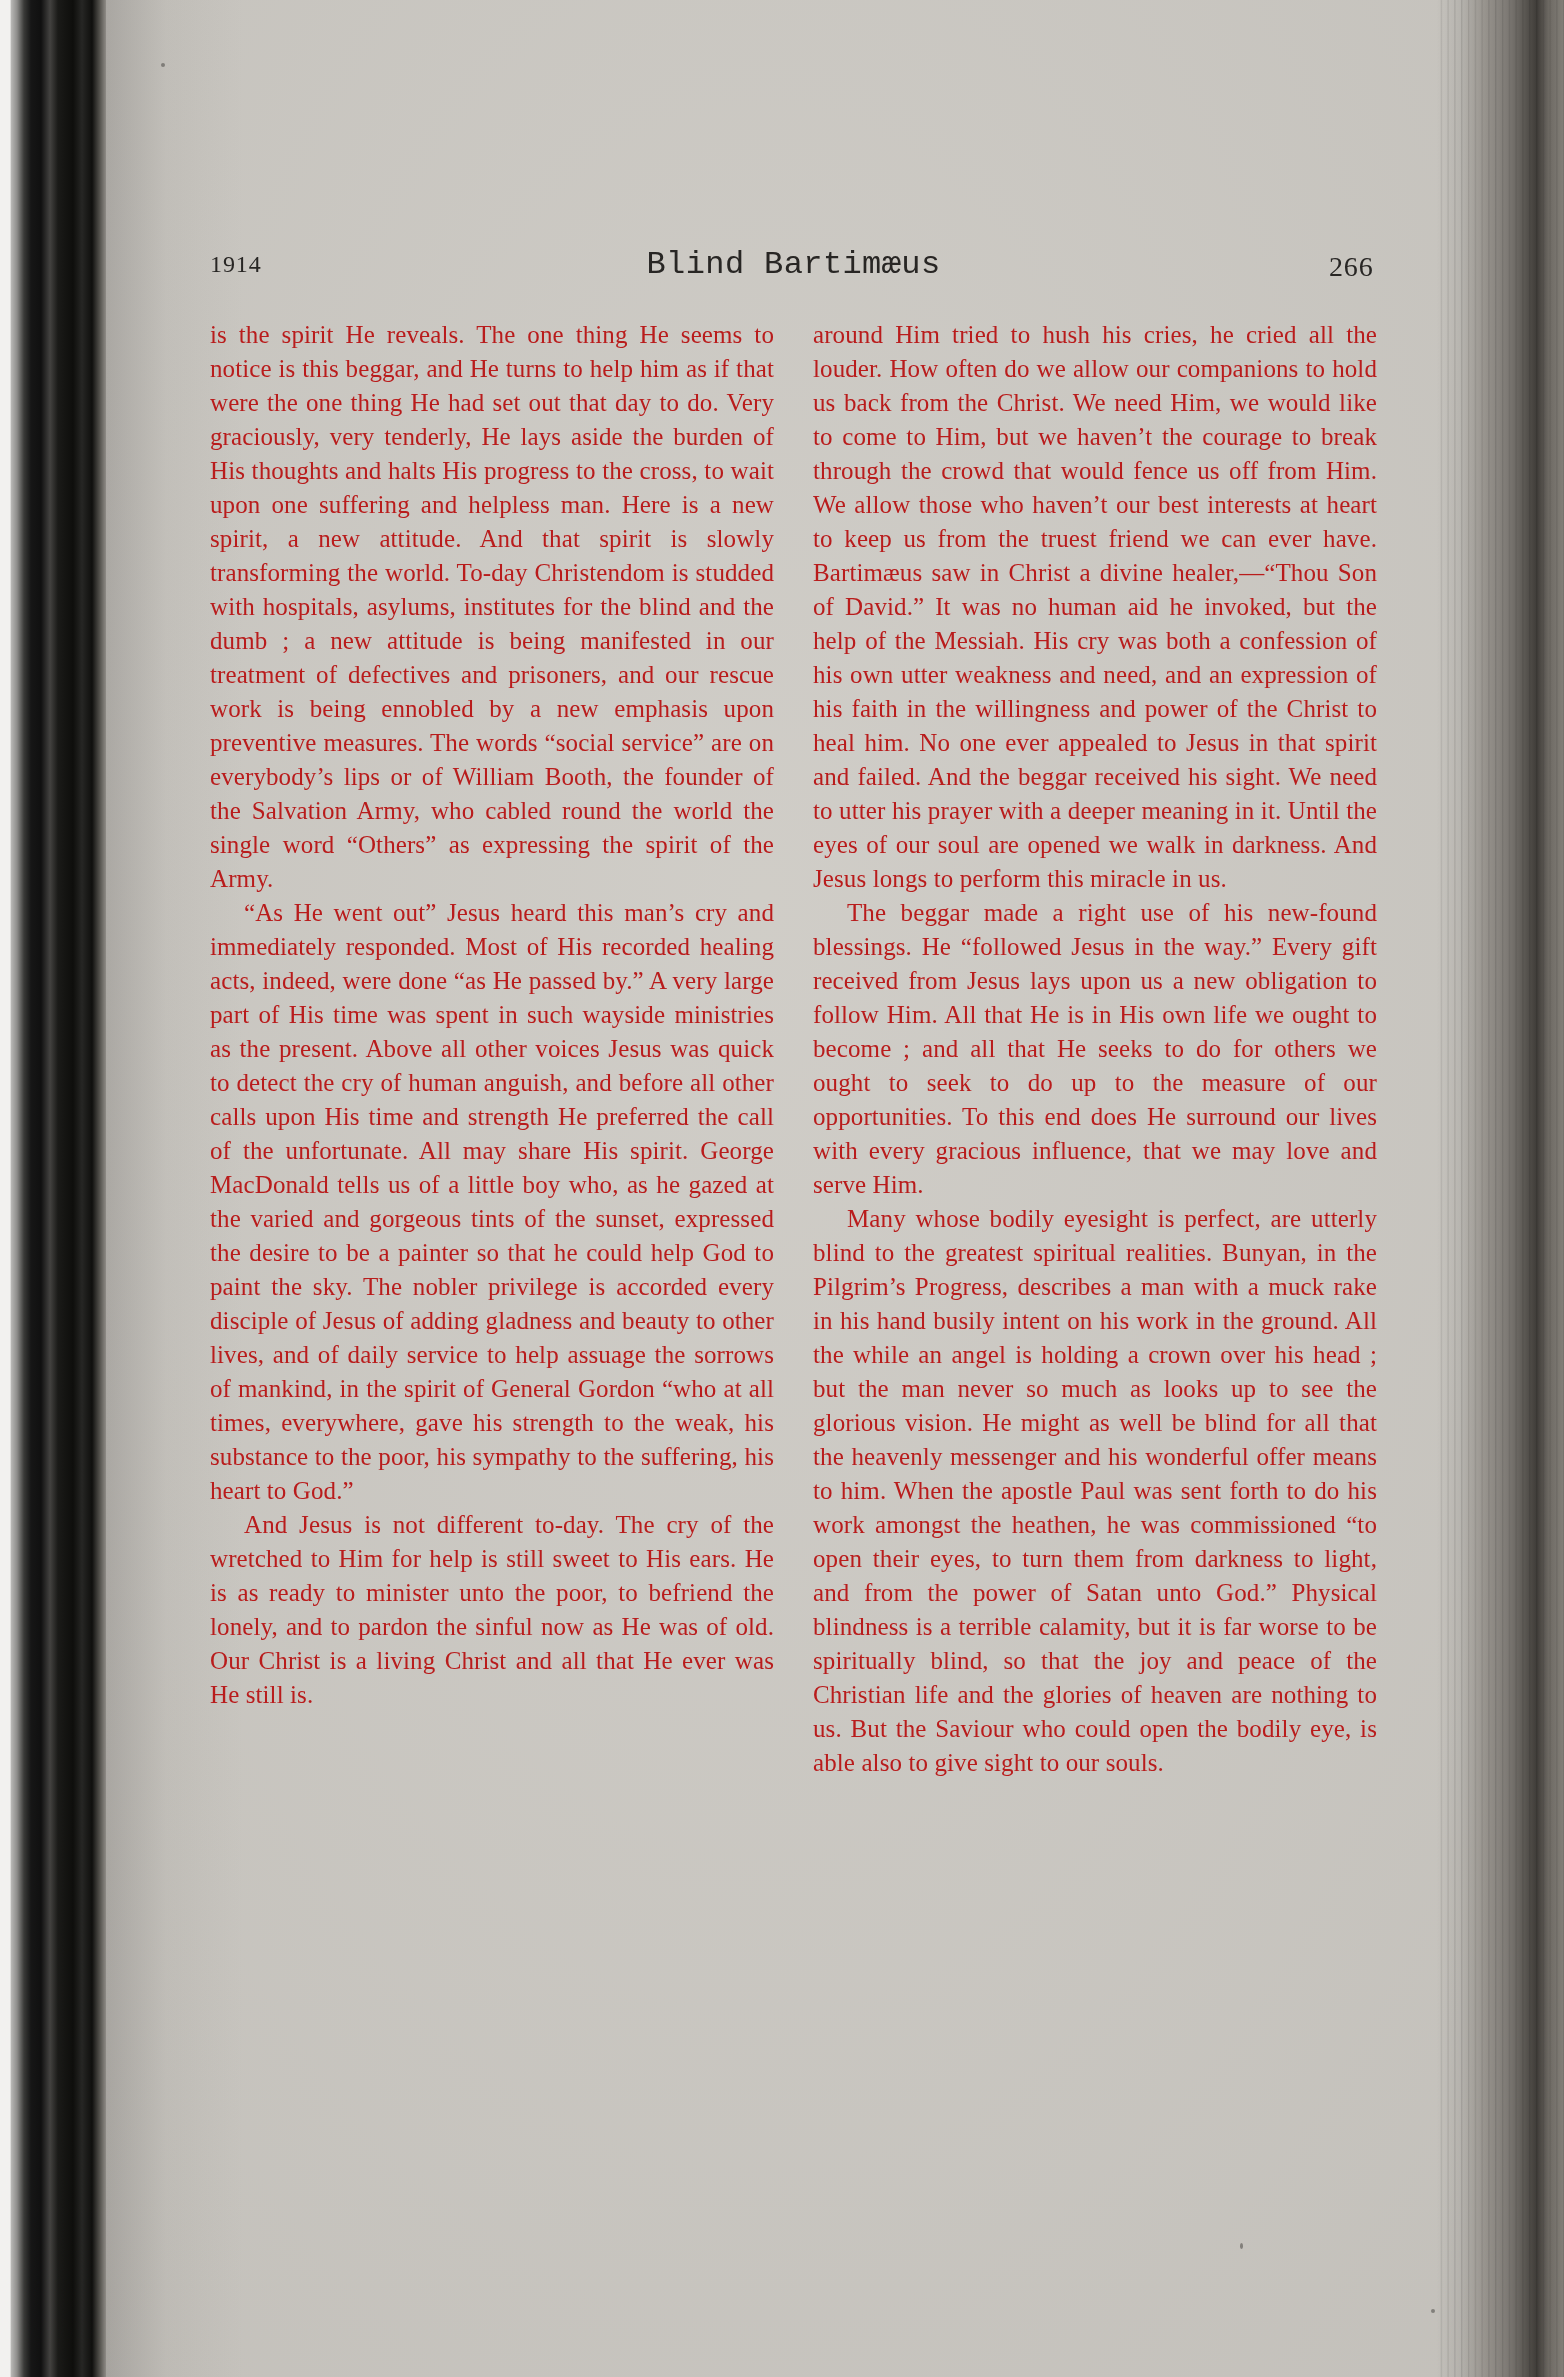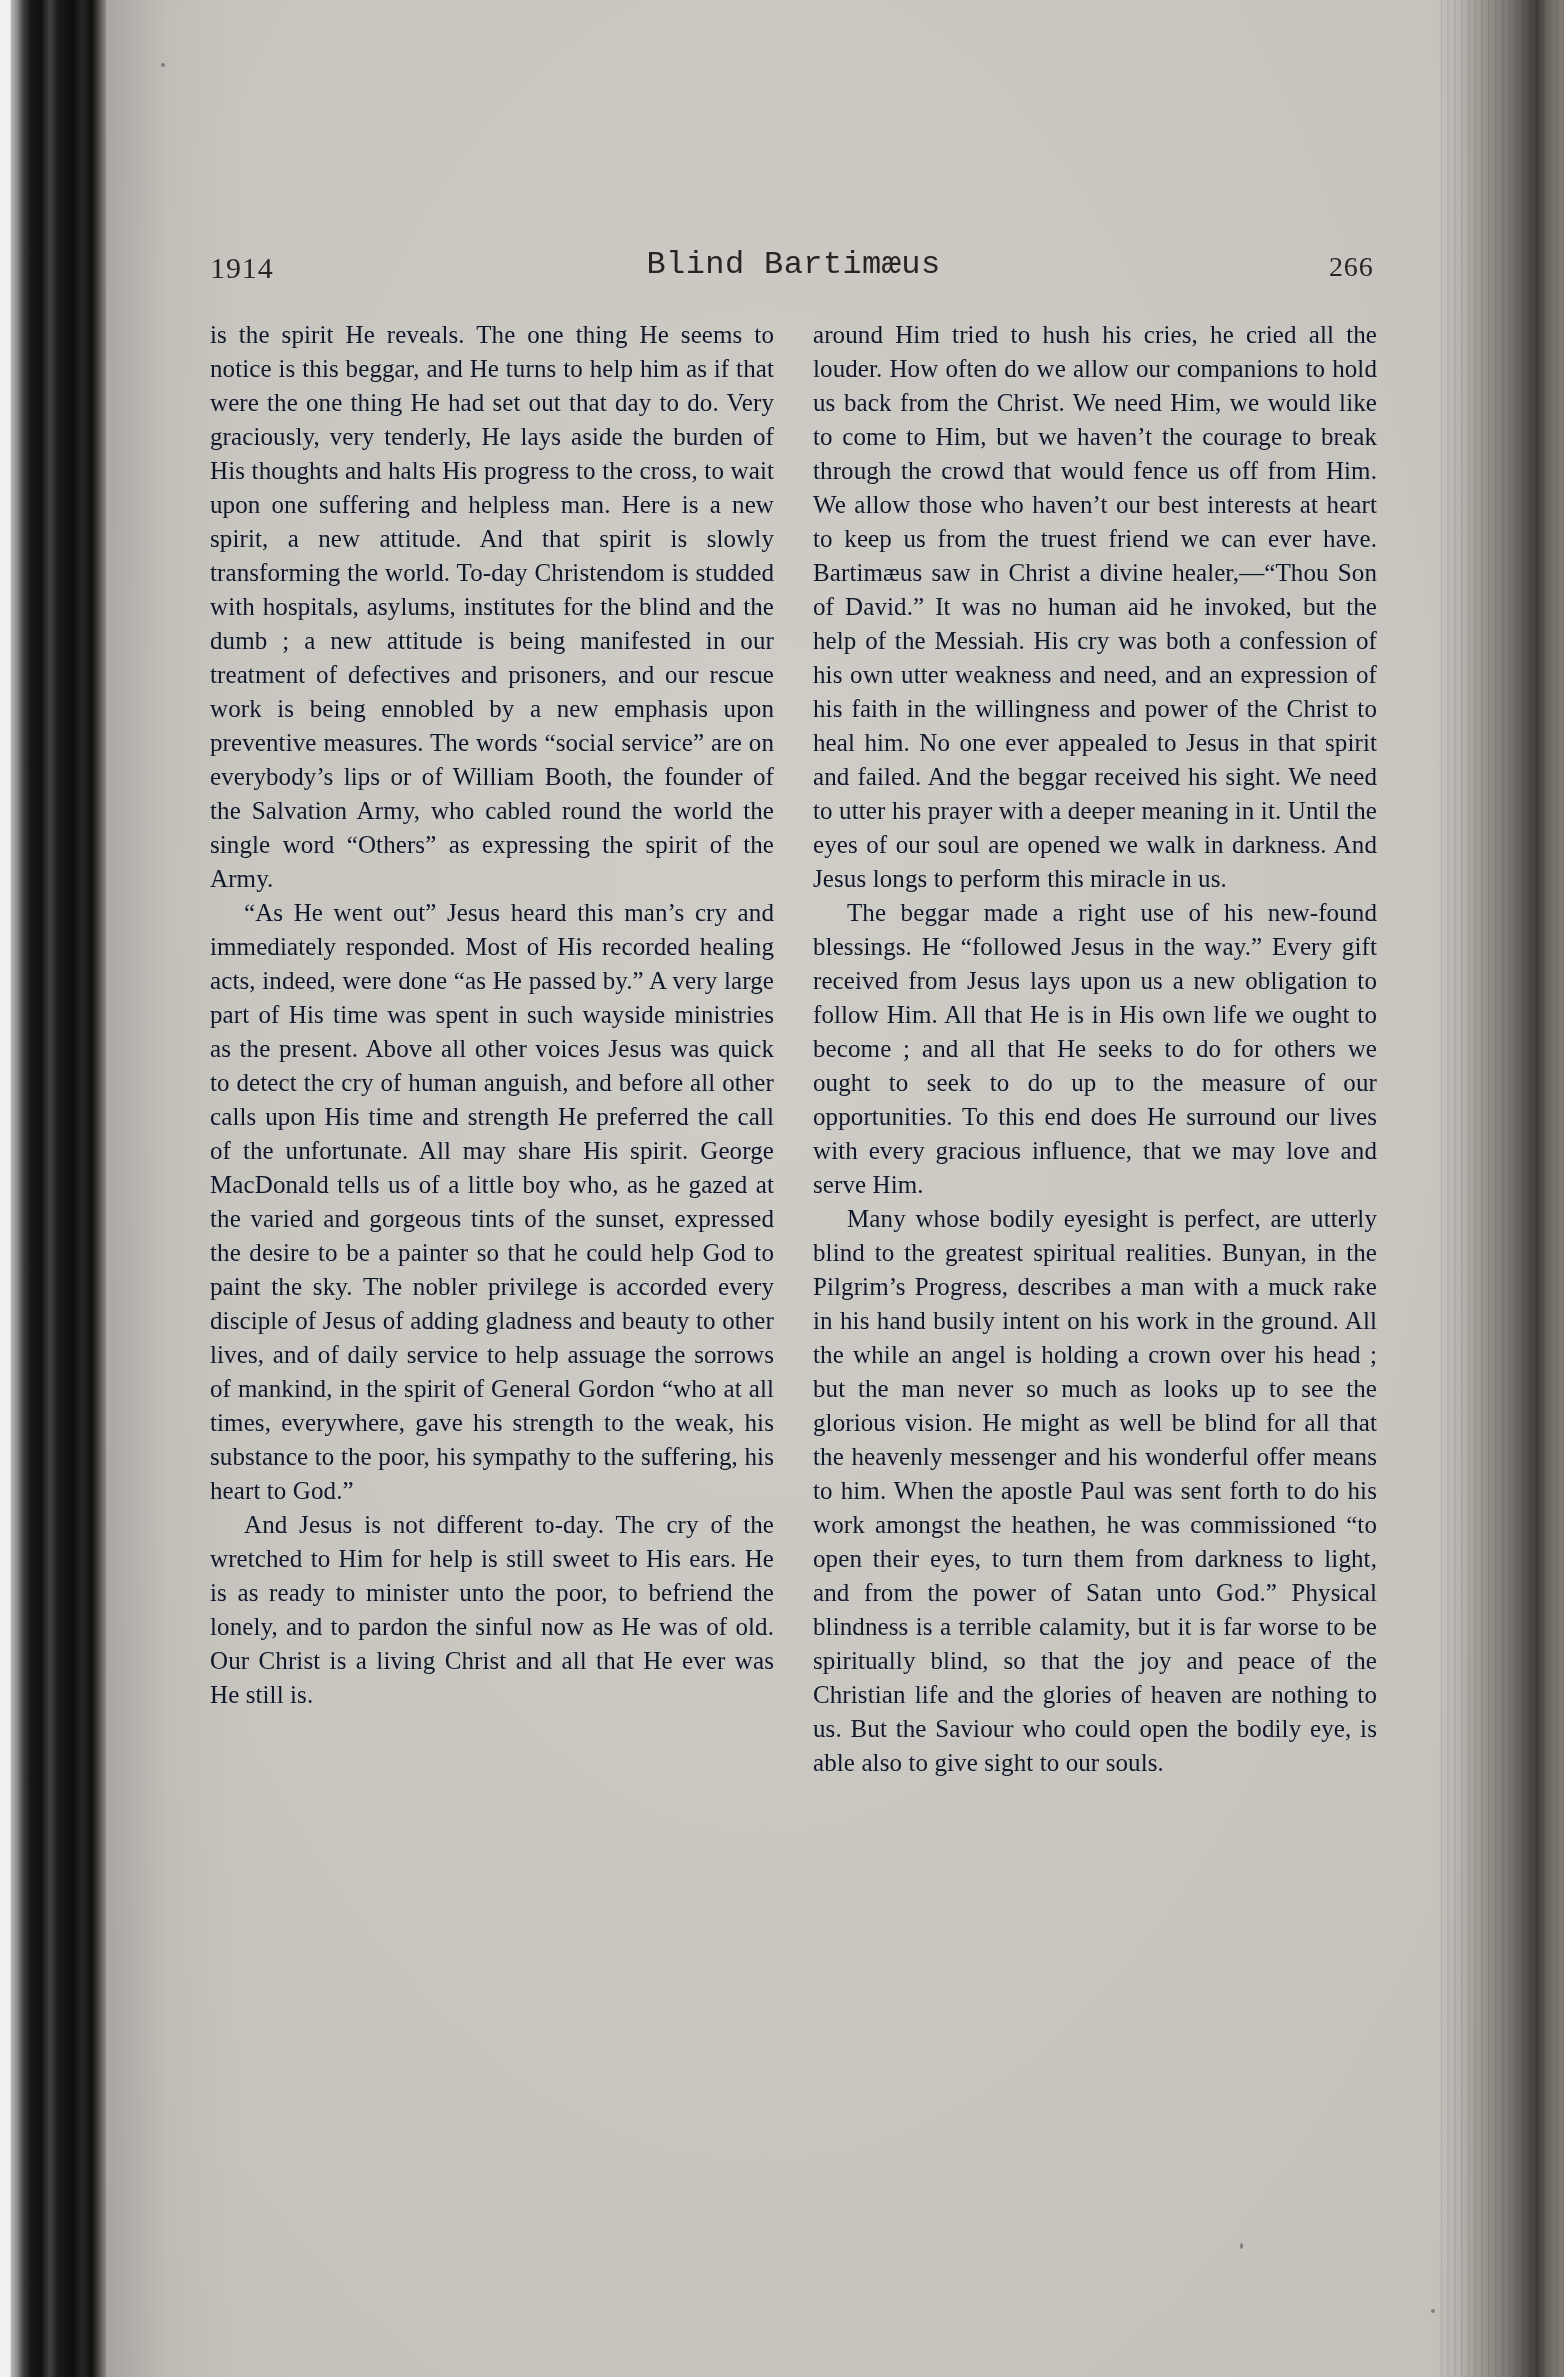--- a/index.html
+++ b/index.html
@@ -45,35 +45,35 @@
         #96928c 50px, #7d7974 72px,
         #5a5752 89px, #3f3c38 101px,
         #6e6a64 113px, #837f78 128px);
   }
 
   
   .running-head {
     position:absolute; top:246px; left:210px; width:1167px; height:41px;
     color:#282624;
   }
-  .running-head .year   { position:absolute; left:0;  top:5.1px; font-size:30px; letter-spacing:0.9px; }
+  .running-head .year   { position:absolute; left:0;  top:5.1px; font-size:24px; letter-spacing:0.9px; }
   .running-head .pageno { position:absolute; right:3.4px; top:5.1px; font-size:28px; letter-spacing:0.9px; }
   .running-head .title  { position:absolute; left:50%; transform:translateX(-50%); top:0; font-size:32px; letter-spacing:0.4px;font-family:Liberation Mono, monospace; }
 
   
   .text-block {
     position:absolute; top:318px; left:210px; width:1167px;
     display:flex; gap:39px;
   }
   .col {
     width:564px;
     font-size:25px;
     line-height:34px;
     text-align:justify;
-    color:#0f172a;
+    color:#b91c1c;
     letter-spacing:0.1px;
   }
   .col p { text-indent:34px; }
   .col p.cont { text-indent:0; }
 
   
   .speck { position:absolute; border-radius:50%; background:#4a4845; opacity:0.55; }
   .speck.s1 { left:161px; top:63px;  width:4.3px; height:4.3px; }
   .speck.s2 { left:1240px; top:2243px; width:3.4px; height:6px; }
   .speck.s3 { left:1431px; top:2309px; width:4.3px; height:4.3px; }

